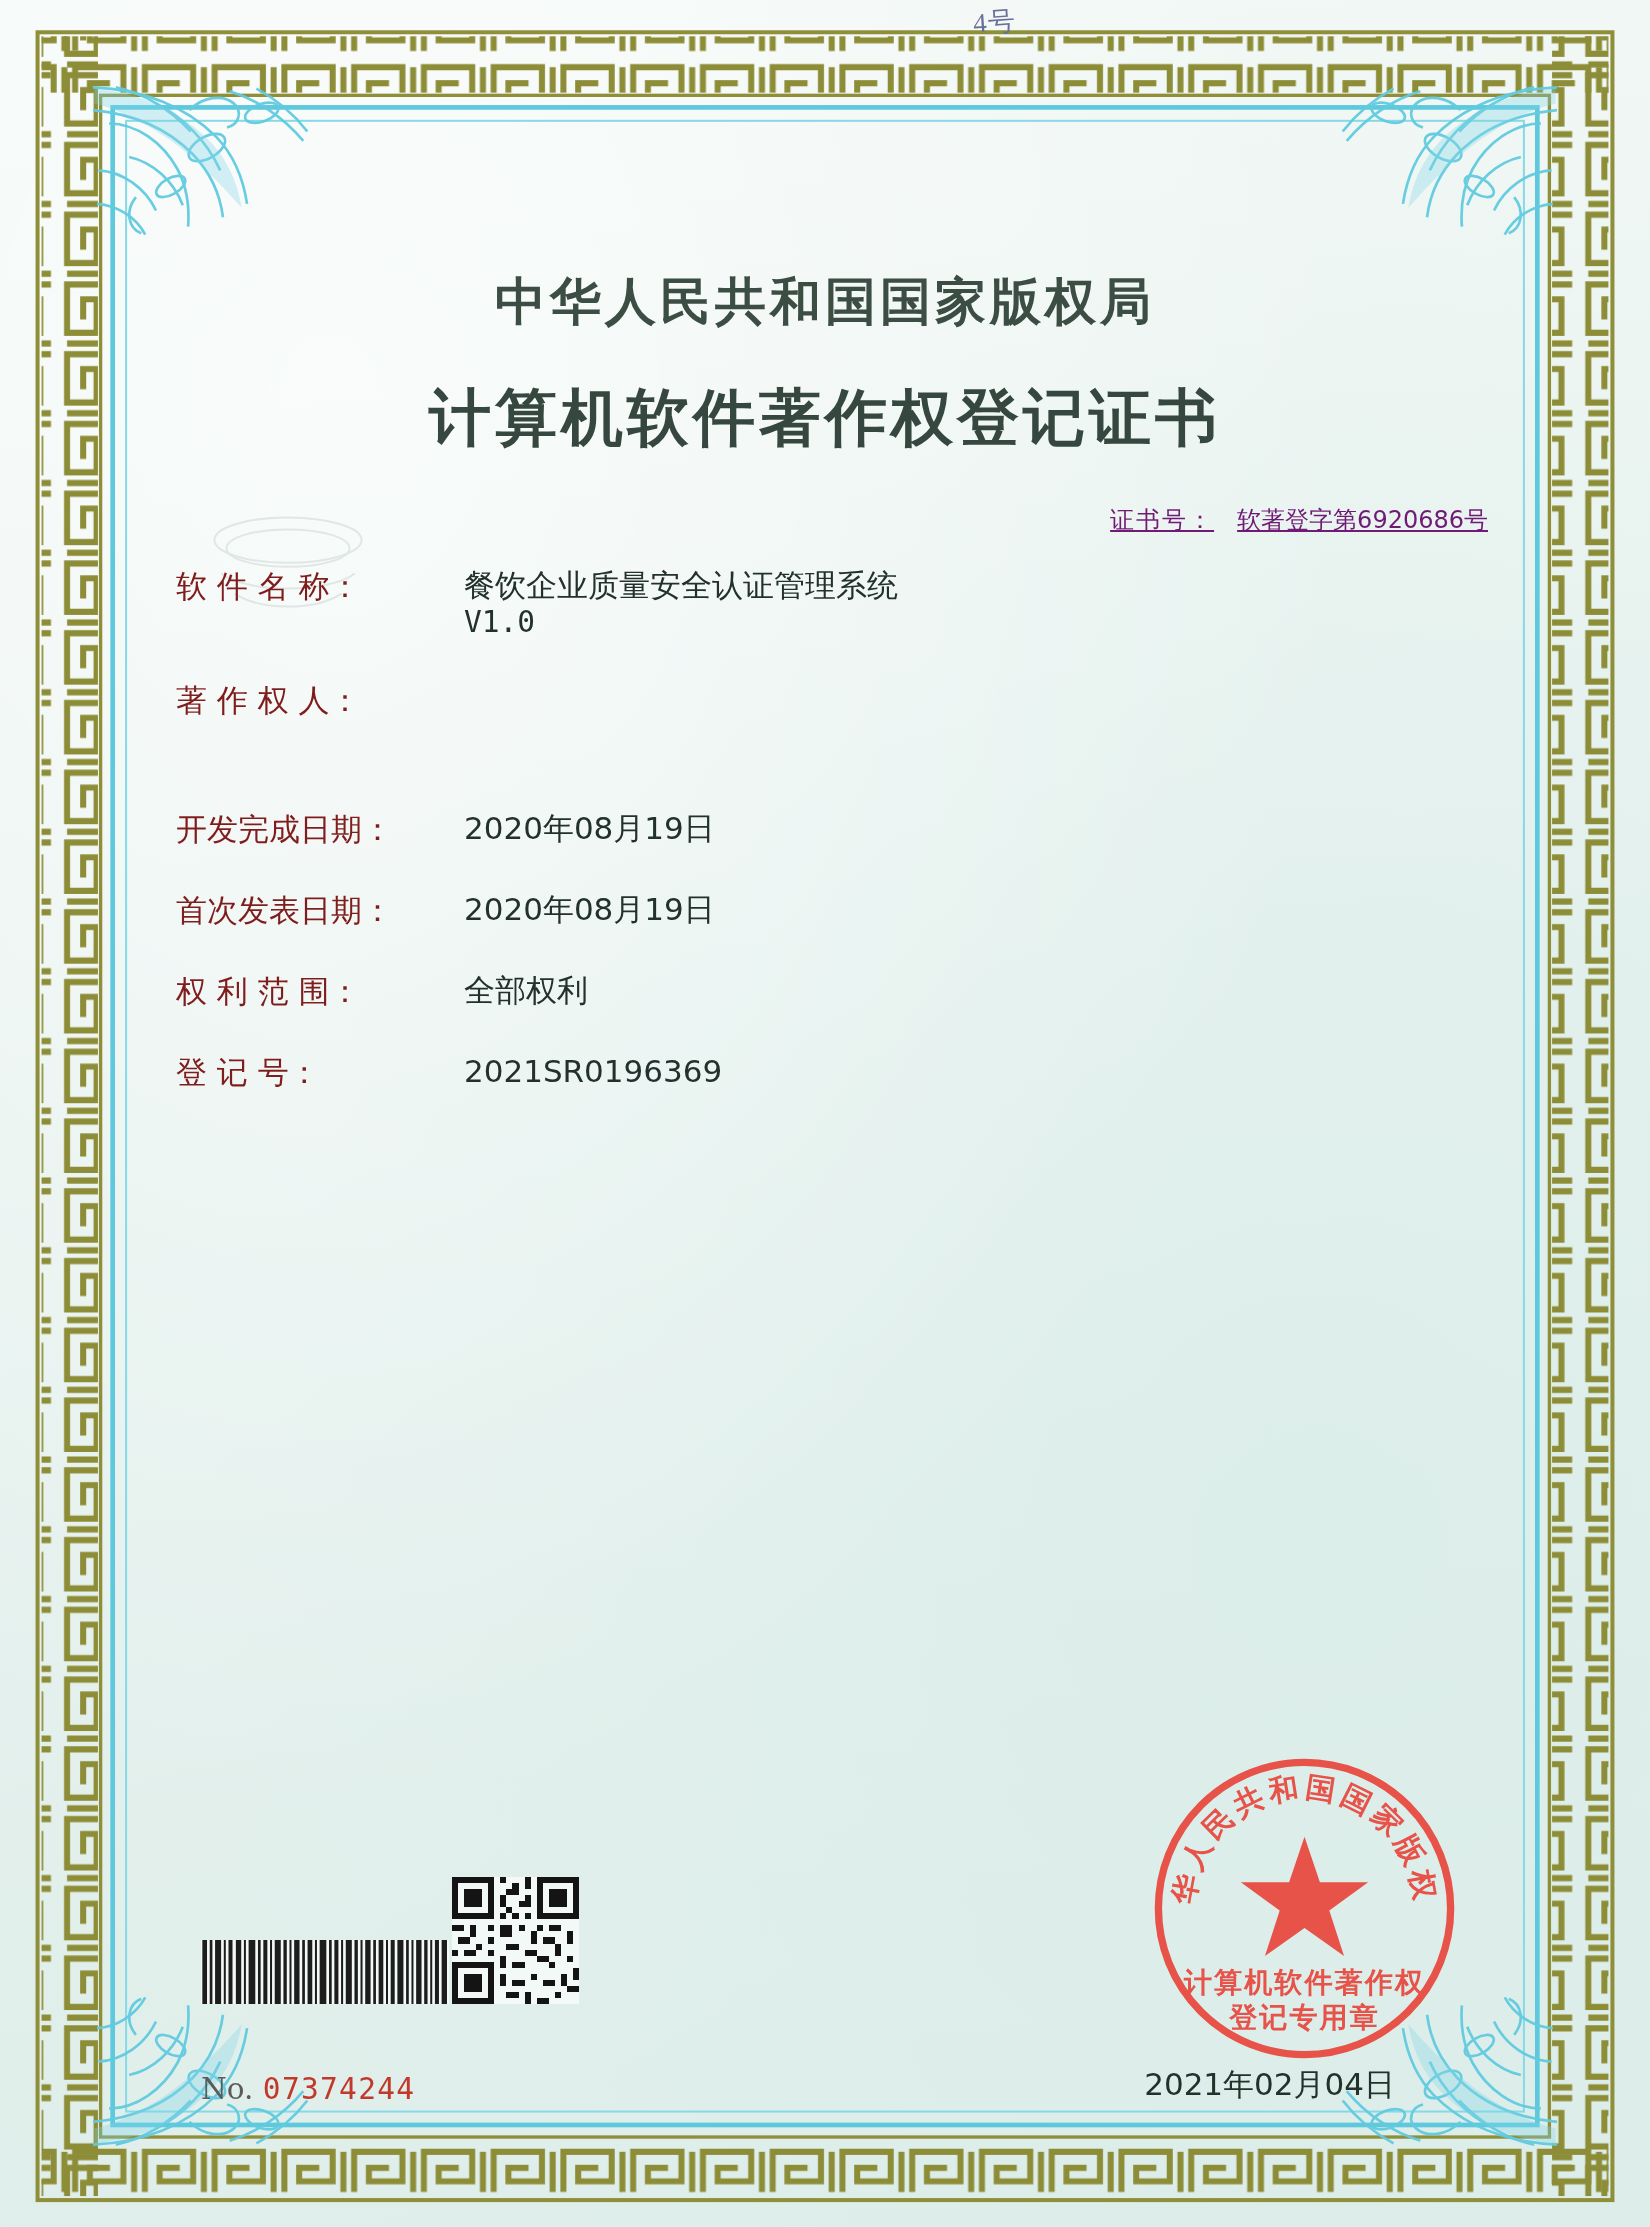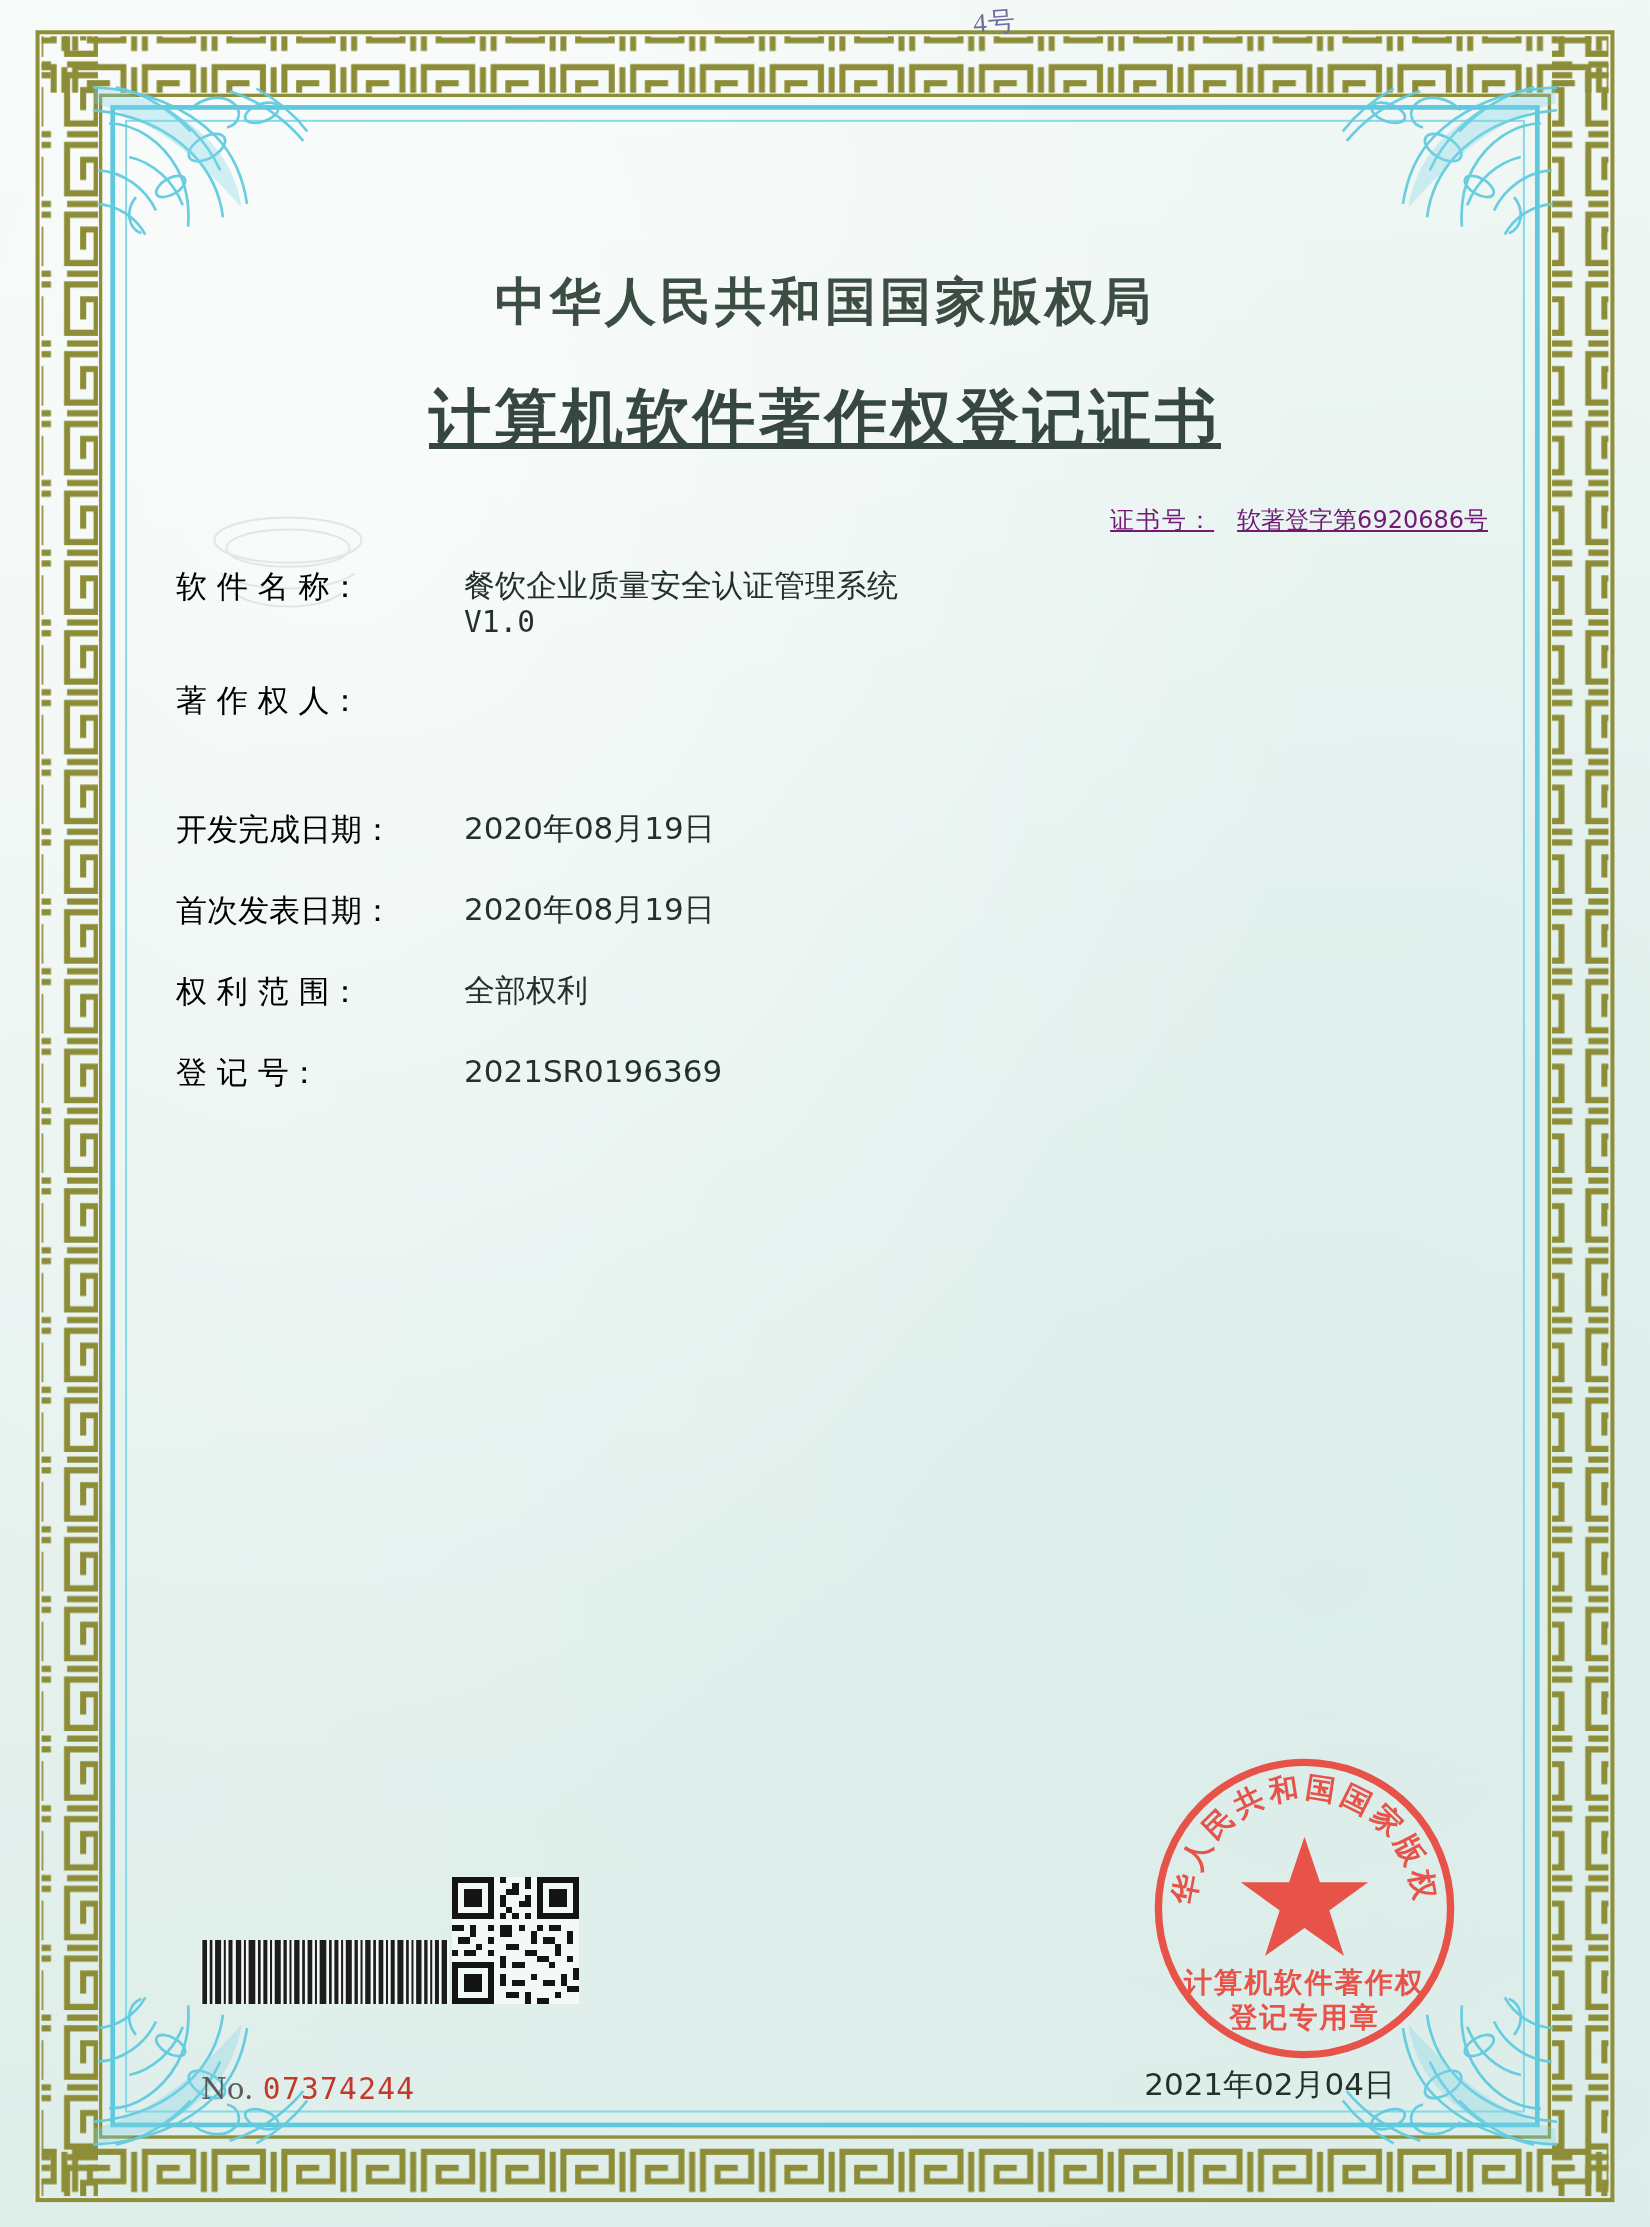--- a/index.html
+++ b/index.html
@@ -85,21 +85,20 @@
     margin-top: 154px;
   }
   .title-2 {
     text-align: center;
     font-family: "DejaVu Serif", "Liberation Serif", serif;
     font-weight: bold;
     font-size: 62px;
     letter-spacing: 4px;
     color: #36473f;
     margin-top: 39px;
-    text-decoration: underline;
   }
 
   .cert-no {
     margin-top: 44px;
     text-align: right;
     padding-right: 28px;
     font-size: 24px;
     color: #701a75;
     font-family: "DejaVu Sans", "Liberation Sans", sans-serif;
     text-decoration: underline;
@@ -112,21 +111,21 @@
   }
   .field-row {
     display: flex;
     align-items: flex-start;
     margin-bottom: 23px;
   }
   .f-label {
     width: 288px;
     flex: 0 0 288px;
     font-size: 31px;
-    color: #000000;
+    color: #7f1d1d;
     font-family: "DejaVu Sans", "Liberation Sans", sans-serif;
     letter-spacing: 0px;
     white-space: nowrap;
   }
   .f-value {
     font-size: 31px;
     color: #23312b;
     font-family: "DejaVu Sans", "Liberation Sans", sans-serif;
     line-height: 1.25;
   }

